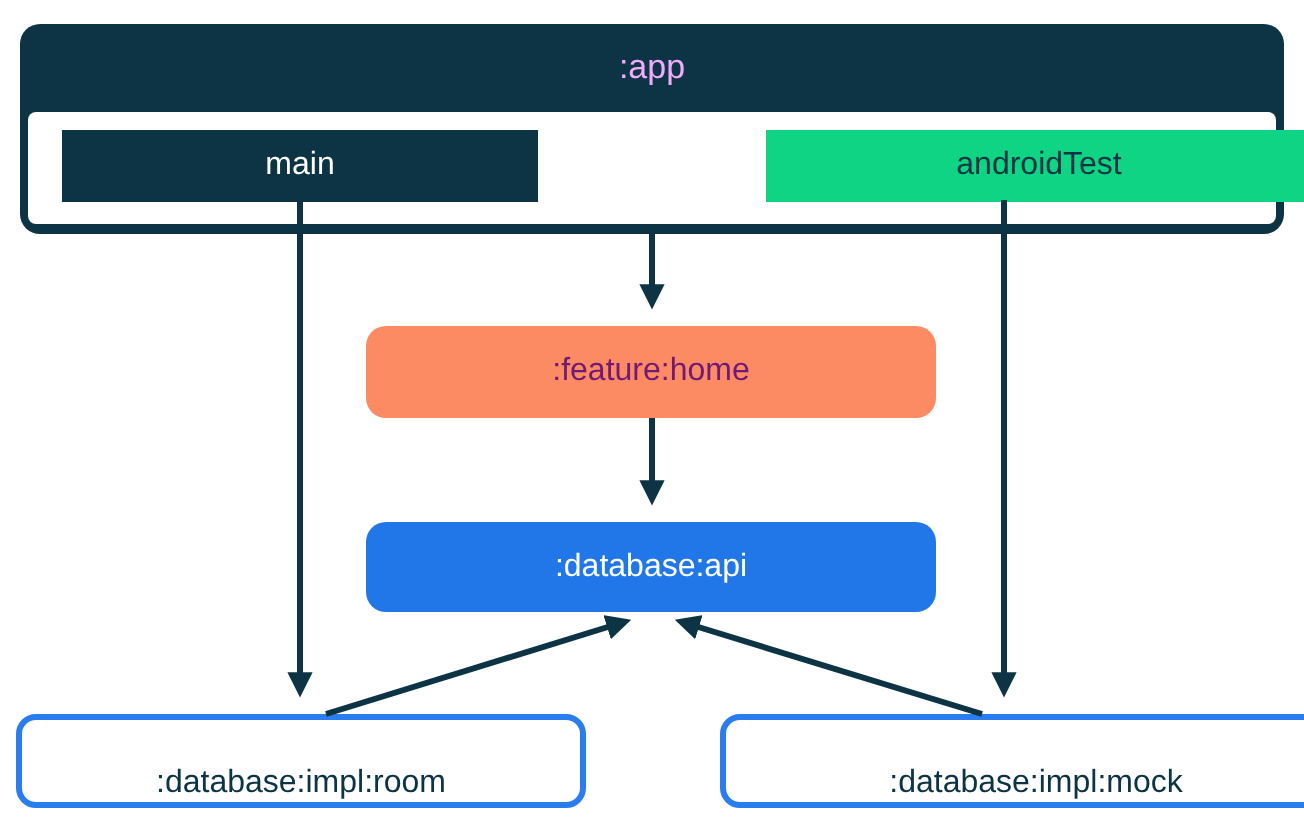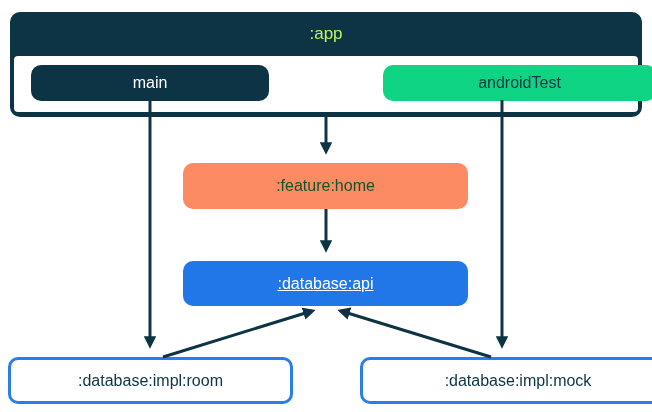--- a/index.html
+++ b/index.html
@@ -34,37 +34,37 @@
   }
   .app-title {
     position: absolute;
     left: 0;
     top: 0;
     width: 100%;
     height: 44px;
     display: flex;
     align-items: center;
     justify-content: center;
-    color: #bef264;
+    color: #f0abfc;
     font-size: 17px;
   }
   .app-inner {
     position: absolute;
     left: 4px;
     right: 4px;
     top: 44px;
     bottom: 5px;
     background: #ffffff;
     border-radius: 4px;
   }
   .pill {
     position: absolute;
     top: 9px;
     height: 36px;
-    border-radius: 10px;
+    border-radius: 0;
     display: flex;
     align-items: center;
     justify-content: center;
     font-size: 16px;
   }
   .pill-main {
     left: 17px;
     width: 238px;
     background: var(--navy);
     color: #ffffff;
@@ -75,41 +75,41 @@
     background: var(--green);
     color: var(--navy);
   }
   
   .feature-home {
     left: 183px;
     top: 163px;
     width: 285px;
     height: 46px;
     background: var(--coral);
-    color: #14532d;
+    color: #701a75;
     border-radius: 10px;
   }
   .database-api {
     left: 183px;
     top: 261px;
     width: 285px;
     height: 45px;
     background: var(--blue);
     color: #ffffff;
     border-radius: 10px;
-    text-decoration: underline;
   }
   
   .impl-box {
     top: 357px;
     height: 47px;
     background: #ffffff;
     border: 3px solid var(--border_blue);
     border-radius: 10px;
     color: var(--navy);
+    align-items: flex-end;
   }
   .impl-room { left: 8px;   width: 285px; }
   .impl-mock { left: 360px; width: 316px; }
   
   .arrows {
     position: absolute;
     left: 0;
     top: 0;
     width: 652px;
     height: 412px;

